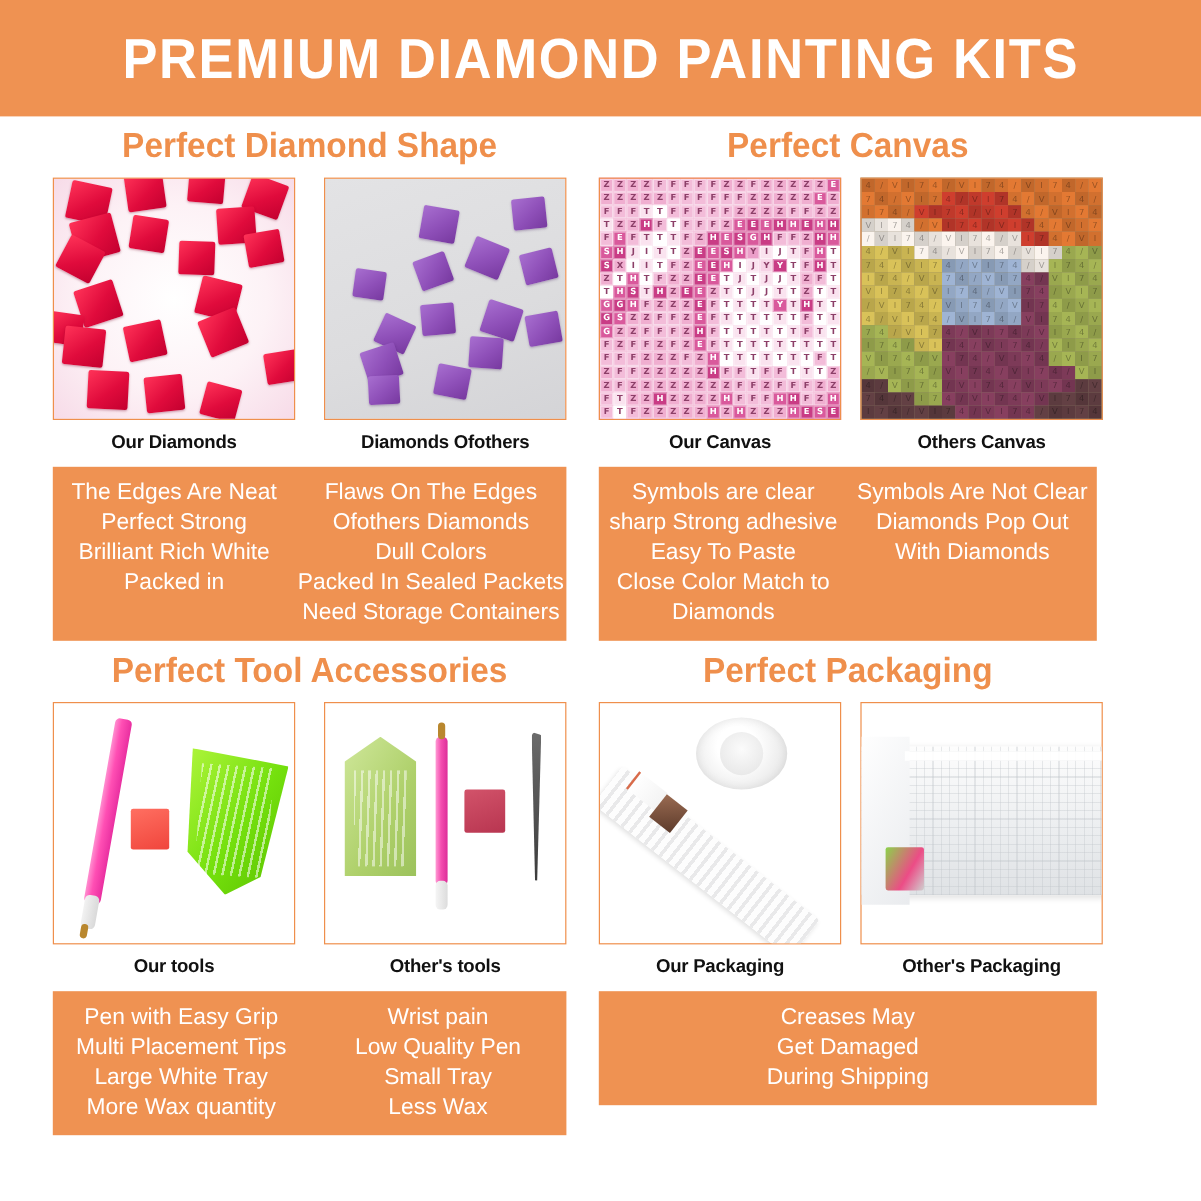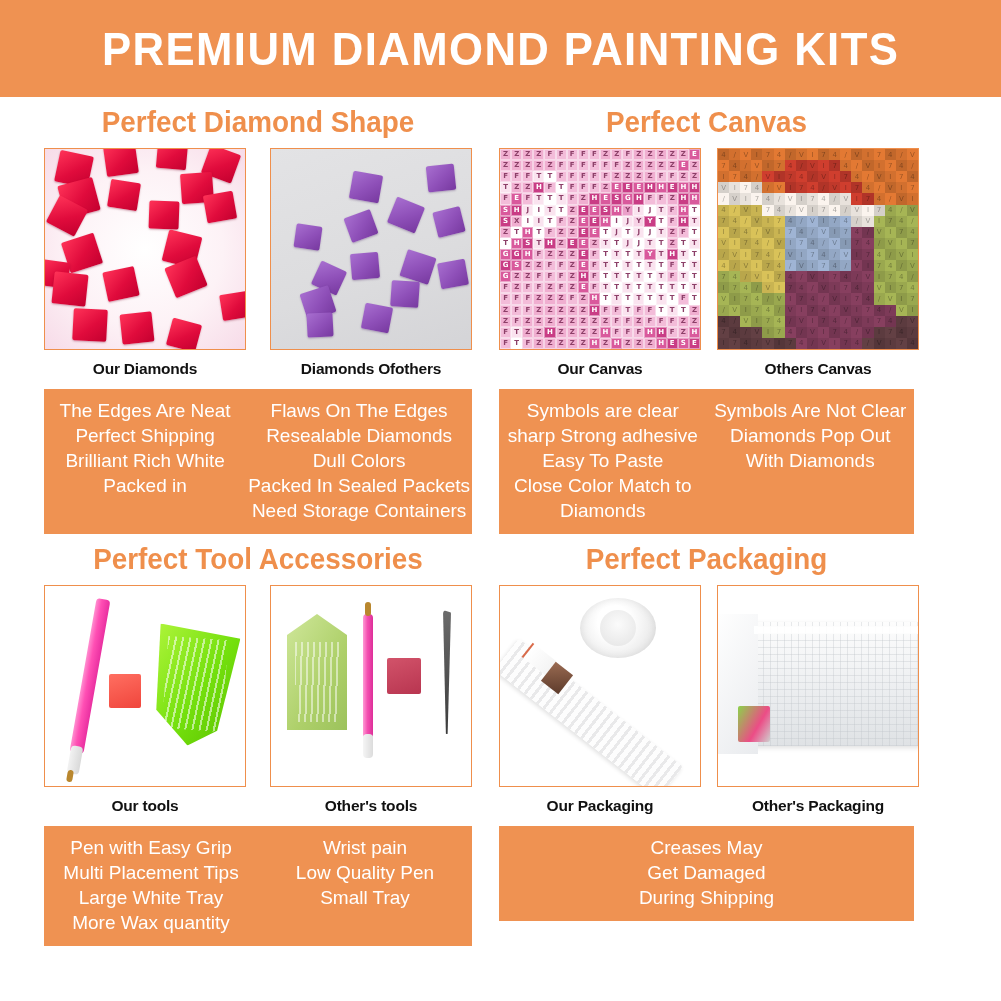--- a/index.html
+++ b/index.html
@@ -191,27 +191,27 @@
             <div class="gem gem-p" style="left:16%;top:70%;width:15%;height:14%;transform:rotate(-18deg);"></div>
             <div class="gem gem-p" style="left:46%;top:78%;width:14%;height:13%;transform:rotate(11deg);"></div>
             <div class="gem gem-p" style="left:18%;top:82%;width:13%;height:12%;transform:rotate(-3deg);"></div>
           </div>
           <div class="caption">Diamonds Ofothers</div>
         </div>
       </div>
       <div class="textbox">
         <div class="textcol">
           <div>The Edges Are Neat</div>
-          <div>Perfect Shipping</div>
+          <div>Perfect Strong</div>
           <div>Brilliant Rich White</div>
           <div>Packed in</div>
         </div>
         <div class="textcol">
           <div>Flaws On The Edges</div>
-          <div>Resealable Diamonds</div>
+          <div>Ofothers Diamonds</div>
           <div>Dull Colors</div>
           <div>Packed In Sealed Packets</div>
           <div>Need Storage Containers</div>
         </div>
       </div>
     </div>
 
     <div class="section right">
       <div class="sec-title">Perfect Canvas</div>
       <div class="pair">
@@ -941,20 +941,21 @@
         <div class="textcol">
           <div>Pen with Easy Grip</div>
           <div>Multi Placement Tips</div>
           <div>Large White Tray</div>
           <div>More Wax quantity</div>
         </div>
         <div class="textcol">
           <div>Wrist pain</div>
           <div>Low Quality Pen</div>
           <div>Small Tray</div>
+          <div>Less Wax</div>
         </div>
       </div>
     </div>
 
     <div class="section right">
       <div class="sec-title">Perfect Packaging</div>
       <div class="pair">
         <div class="cell">
           <div class="photo ph-ourpack">
             <div class="tube" style="left:40%;top:6%;width:38%;height:30%;border-radius:50%;

